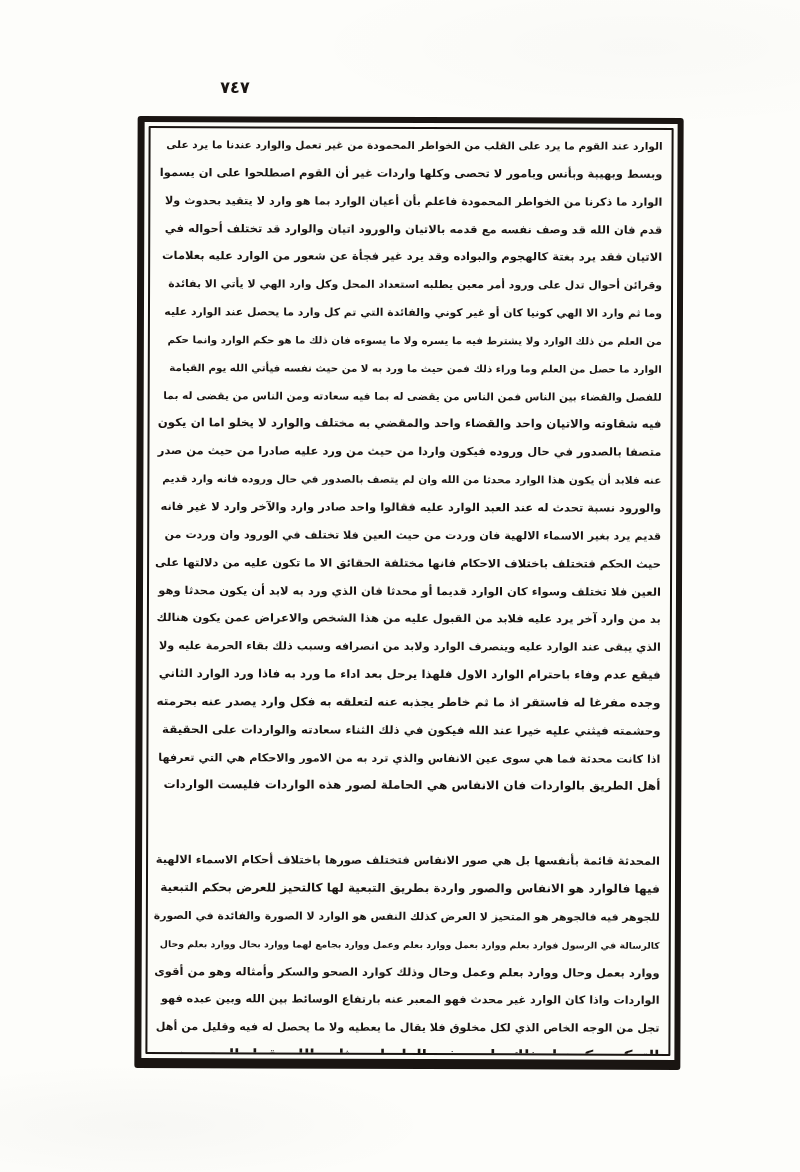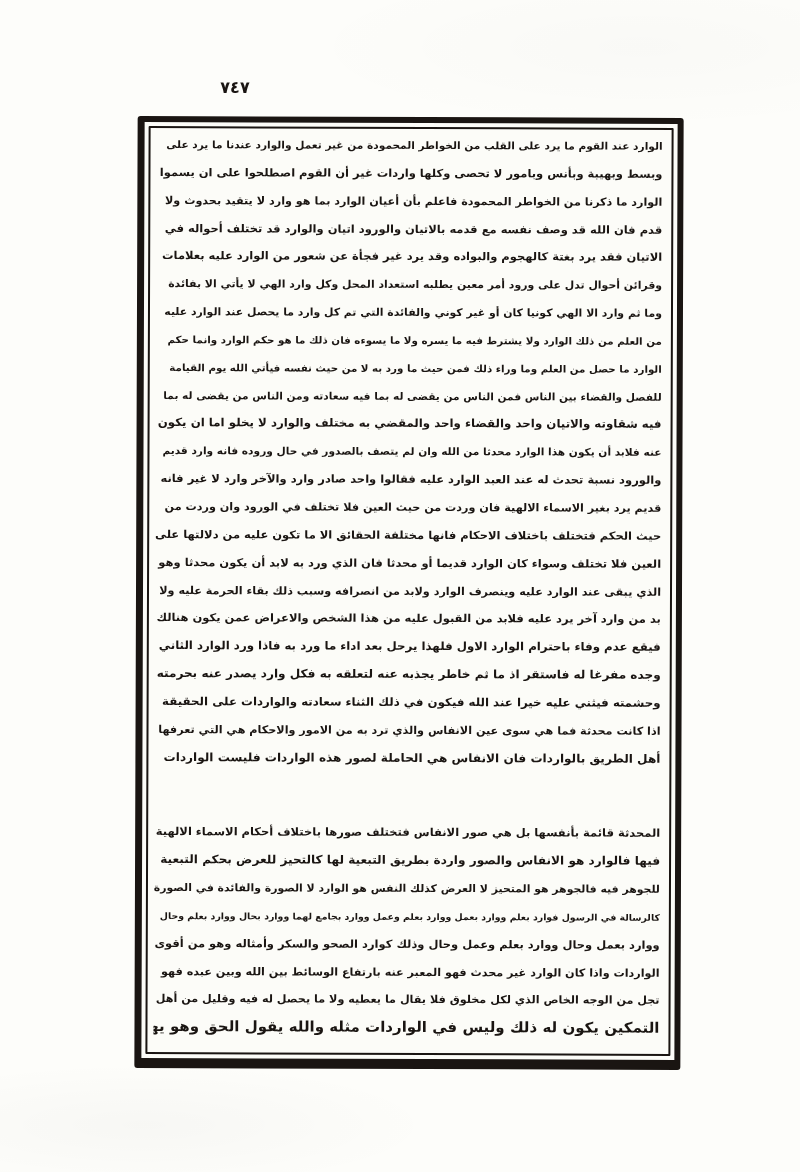--- a/index.html
+++ b/index.html
@@ -89,27 +89,28 @@
           <div class="line" style="font-size: 11.5px;">وبسط وبهيبة وبأنس وبامور لا تحصى وكلها واردات غير أن القوم اصطلحوا على ان يسموا</div>
           <div class="line" style="font-size: 11.2px;">الوارد ما ذكرنا من الخواطر المحمودة فاعلم بأن أعيان الوارد بما هو وارد لا يتقيد بحدوث ولا</div>
           <div class="line" style="font-size: 11.5px;">قدم فان الله قد وصف نفسه مع قدمه بالاتيان والورود اتيان والوارد قد تختلف أحواله في</div>
           <div class="line" style="font-size: 11.5px;">الاتيان فقد يرد بغتة كالهجوم والبواده وقد يرد غير فجأة عن شعور من الوارد عليه بعلامات</div>
           <div class="line" style="font-size: 10.9px;">وقرائن أحوال تدل على ورود أمر معين يطلبه استعداد المحل وكل وارد الهي لا يأتي الا بفائدة</div>
           <div class="line" style="font-size: 10.9px;">وما ثم وارد الا الهي كونيا كان أو غير كوني والفائدة التي تم كل وارد ما يحصل عند الوارد عليه</div>
           <div class="line" style="font-size: 10.3px;">من العلم من ذلك الوارد ولا يشترط فيه ما يسره ولا ما يسوءه فان ذلك ما هو حكم الوارد وانما حكم</div>
           <div class="line" style="font-size: 10.3px;">الوارد ما حصل من العلم وما وراء ذلك فمن حيث ما ورد به لا من حيث نفسه فيأتي الله يوم القيامة</div>
           <div class="line" style="font-size: 10.6px;">للفصل والقضاء بين الناس فمن الناس من يقضى له بما فيه سعادته ومن الناس من يقضى له بما</div>
           <div class="line" style="font-size: 11.8px;">فيه شقاوته والاتيان واحد والقضاء واحد والمقضي به مختلف والوارد لا يخلو اما ان يكون</div>
+          <div class="line" style="font-size: 11.5px;">متصفا بالصدور في حال وروده فيكون واردا من حيث من ورد عليه صادرا من حيث من صدر</div>
           <div class="line" style="font-size: 10.6px;">عنه فلابد أن يكون هذا الوارد محدثا من الله وان لم يتصف بالصدور في حال وروده فانه وارد قديم</div>
           <div class="line" style="font-size: 11.5px;">والورود نسبة تحدث له عند العبد الوارد عليه فقالوا واحد صادر وارد والآخر وارد لا غير فانه</div>
           <div class="line" style="font-size: 11.2px;">قديم يرد بغير الاسماء الالهية فان وردت من حيث العين فلا تختلف في الورود وان وردت من</div>
           <div class="line" style="font-size: 11.5px;">حيث الحكم فتختلف باختلاف الاحكام فانها مختلفة الحقائق الا ما تكون عليه من دلالتها على</div>
           <div class="line" style="font-size: 11.5px;">العين فلا تختلف وسواء كان الوارد قديما أو محدثا فان الذي ورد به لابد أن يكون محدثا وهو</div>
+          <div class="line" style="font-size: 11.5px;">بد من وارد آخر يرد عليه فلابد من القبول عليه من هذا الشخص والاعراض عمن يكون هنالك</div>
           <div class="line" style="font-size: 11.2px;">الذي يبقى عند الوارد عليه وينصرف الوارد ولابد من انصرافه وسبب ذلك بقاء الحرمة عليه ولا</div>
-          <div class="line" style="font-size: 11.5px;">بد من وارد آخر يرد عليه فلابد من القبول عليه من هذا الشخص والاعراض عمن يكون هنالك</div>
           <div class="line" style="font-size: 11.8px;">فيقع عدم وفاء باحترام الوارد الاول فلهذا يرحل بعد اداء ما ورد به فاذا ورد الوارد الثاني</div>
           <div class="line" style="font-size: 12.1px;">وجده مفرغا له فاستقر اذ ما ثم خاطر يجذبه عنه لتعلقه به فكل وارد يصدر عنه بحرمته</div>
           <div class="line" style="font-size: 11.8px;">وحشمته فيثني عليه خيرا عند الله فيكون في ذلك الثناء سعادته والواردات على الحقيقة</div>
           <div class="line" style="font-size: 11.2px;">اذا كانت محدثة فما هي سوى عين الانفاس والذي ترد به من الامور والاحكام هي التي تعرفها</div>
           <div class="line" style="font-size: 12.1px;">أهل الطريق بالواردات فان الانفاس هي الحاملة لصور هذه الواردات فليست الواردات</div>
           <div class="line" style="font-size: 11.5px; margin-top: 47px;">المحدثة قائمة بأنفسها بل هي صور الانفاس فتختلف صورها باختلاف أحكام الاسماء الالهية</div>
           <div class="line" style="font-size: 12.1px;">فيها فالوارد هو الانفاس والصور واردة بطريق التبعية لها كالتحيز للعرض بحكم التبعية</div>
           <div class="line" style="font-size: 10.9px;">للجوهر فيه فالجوهر هو المتحيز لا العرض كذلك النفس هو الوارد لا الصورة والفائدة في الصورة</div>
           <div class="line" style="font-size: 9.4px;">كالرسالة في الرسول فوارد بعلم ووارد بعمل ووارد بعلم وعمل ووارد بجامع لهما ووارد بحال ووارد بعلم وحال</div>
           <div class="line" style="font-size: 11.5px;">ووارد بعمل وحال ووارد بعلم وعمل وحال وذلك كوارد الصحو والسكر وأمثاله وهو من أقوى</div>

